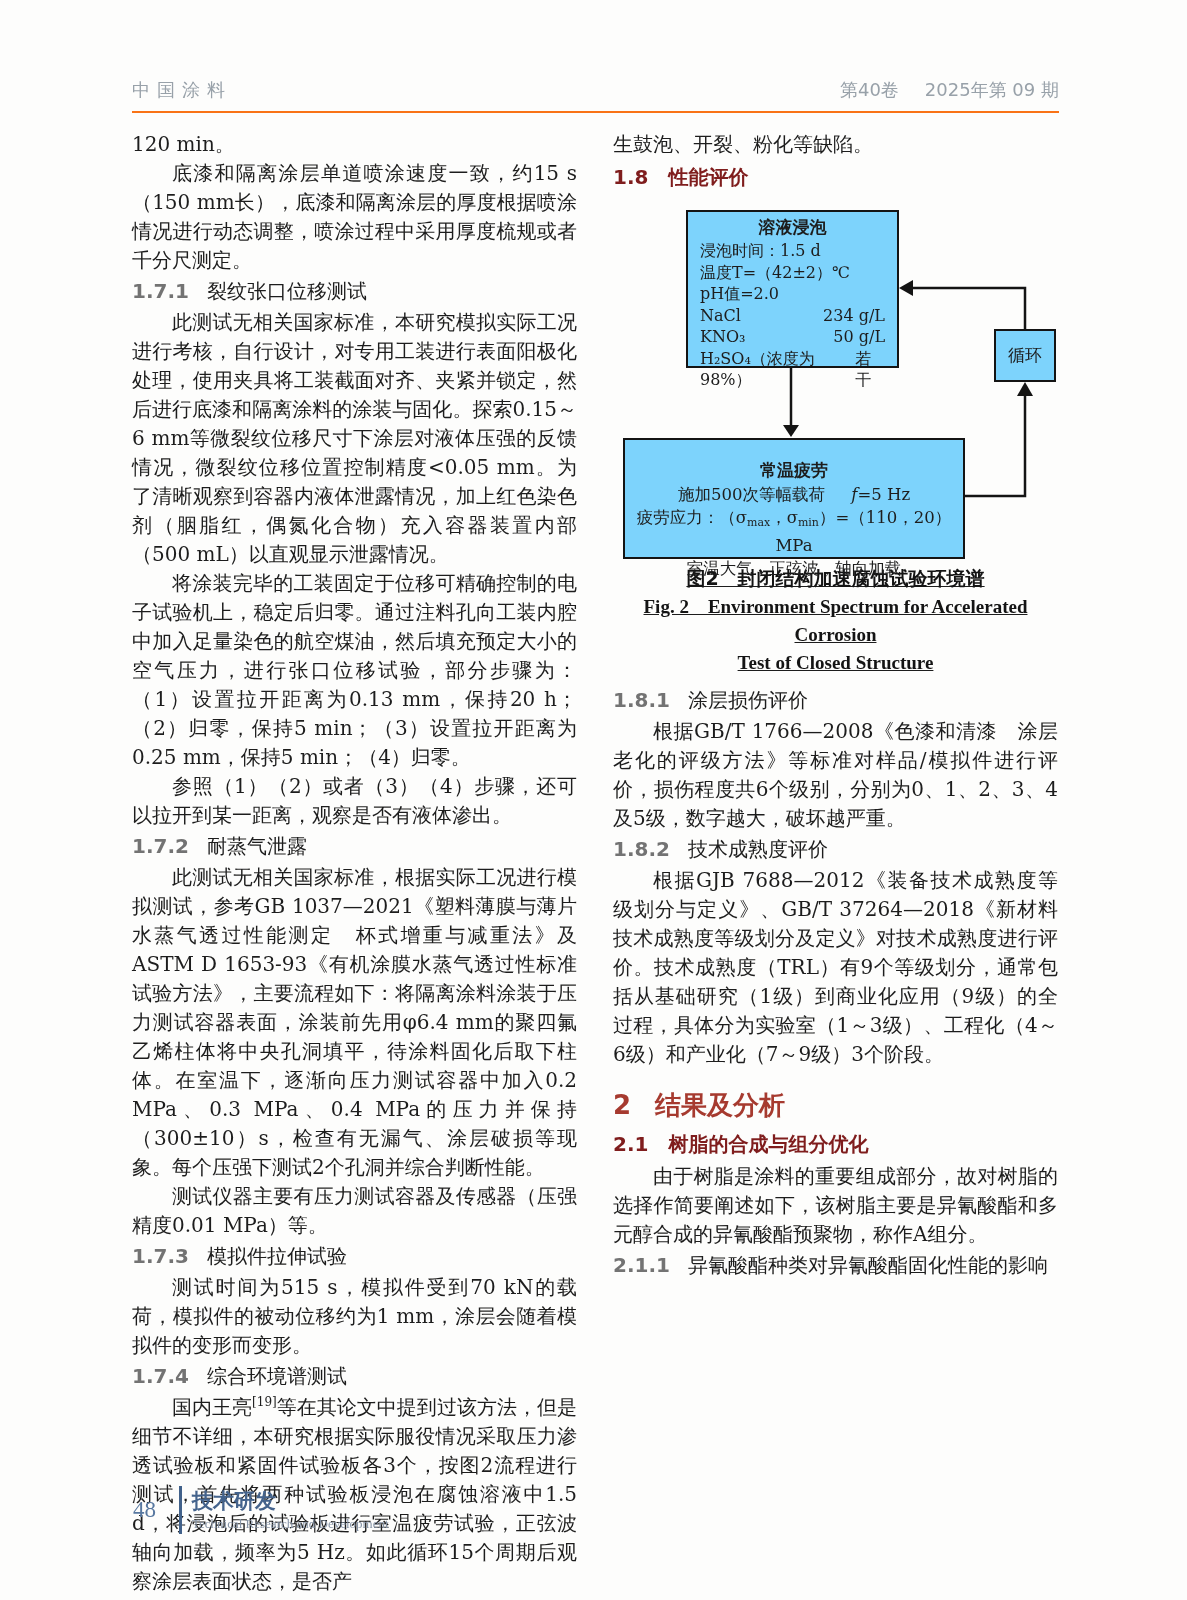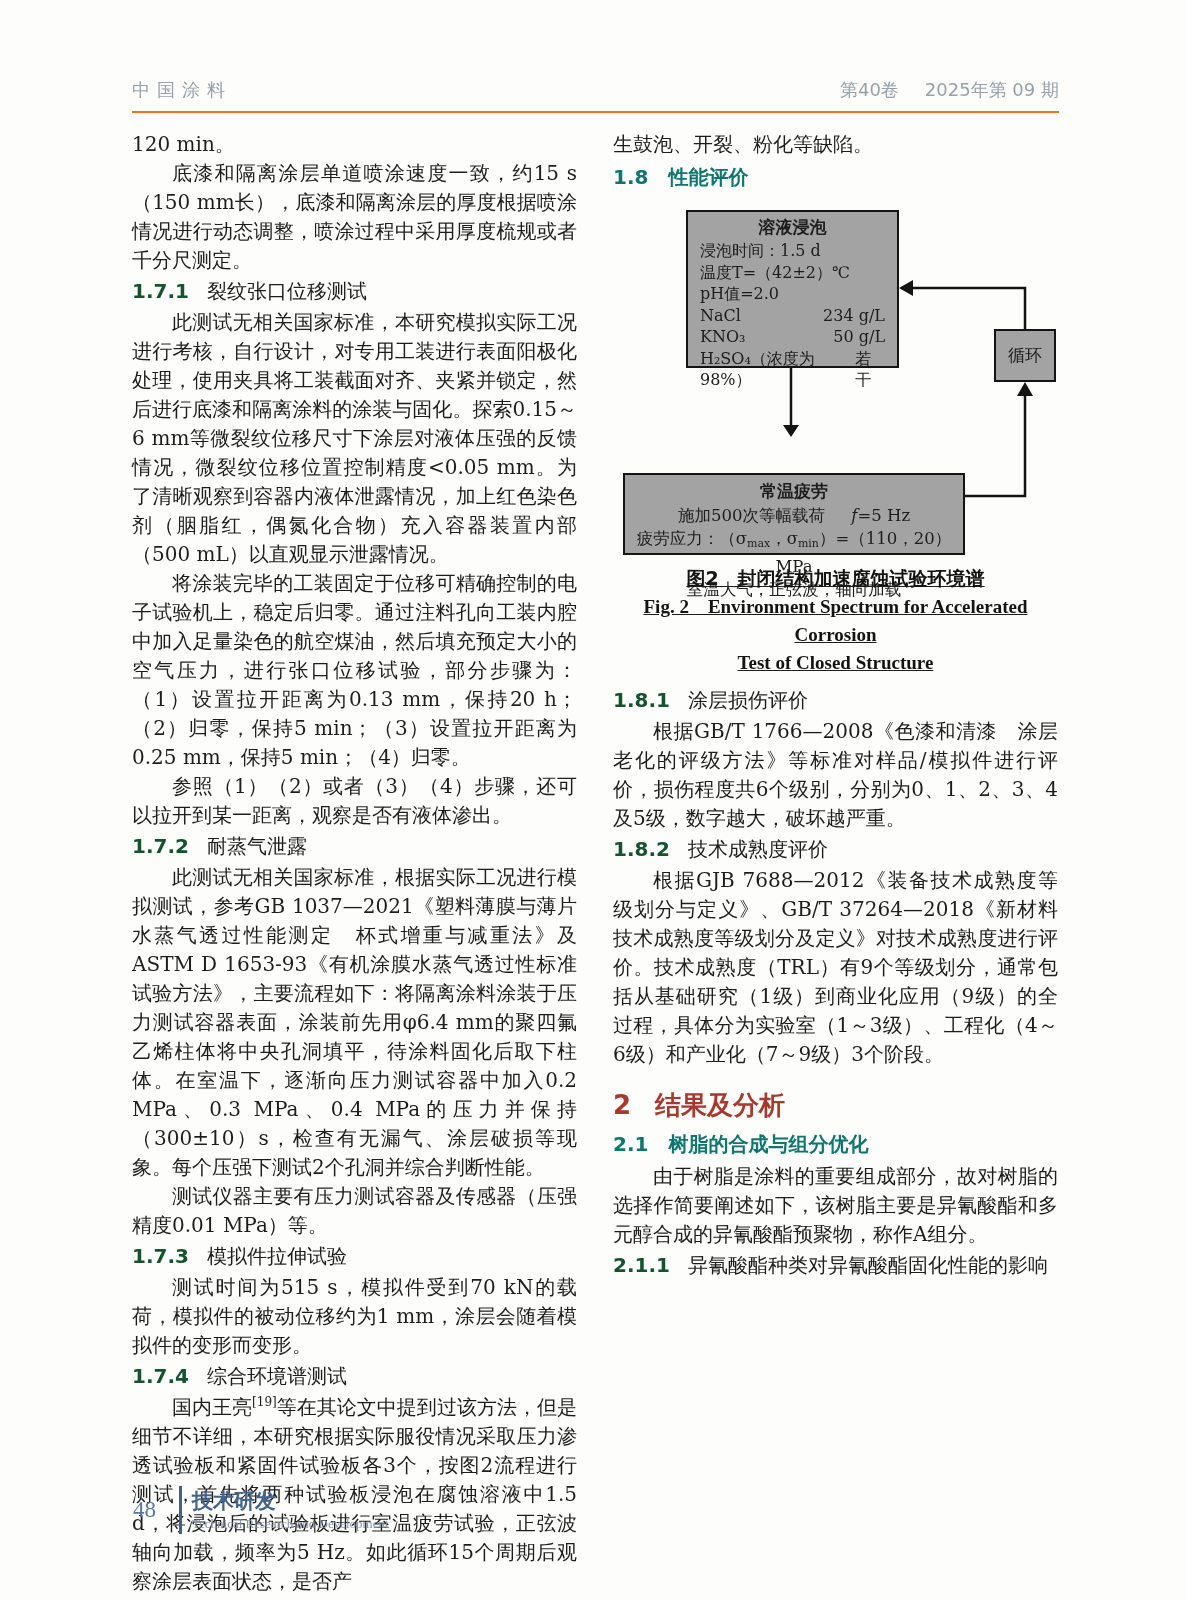--- a/index.html
+++ b/index.html
@@ -19,36 +19,36 @@
   .col{width:445px;}
 
   p.body{margin:0;font-size:20px;line-height:29px;text-align:justify;}
   .indent{text-indent:2em;}
   .sup-ref{font-size:12px;vertical-align:super;line-height:0;}
 
   h2.sec1{margin:18px 0 6px;font-family:"DejaVu Sans",sans-serif;font-weight:bold;
           font-size:26px;color:#a63a2f;line-height:36px;}
   .sec1 .num{margin-right:24px;}
   h3.sec2{margin:3px 0 2px;font-family:"DejaVu Sans",sans-serif;font-weight:bold;
-          font-size:20px;color:#0f766e;line-height:31px;}
+          font-size:20px;color:#7f1d1d;line-height:31px;}
   .sec2 .num{margin-right:20px;}
   h4.sec3{margin:1px 0;font-size:20px;font-weight:normal;line-height:31px;color:#1d1d1d;}
-  .sec3 .num{color:#14532d;font-family:"DejaVu Sans",sans-serif;font-weight:600;margin-right:18px;}
+  .sec3 .num{color:#737373;font-family:"DejaVu Sans",sans-serif;font-weight:600;margin-right:18px;}
 
   
   .fig{margin:10px 0 8px;}
   .diagram{position:relative;width:458px;height:346px;}
   .arrows{position:absolute;left:0;top:0;}
-  .dbox{position:absolute;border:2.5px solid #141414;background:#a3a3a3;box-sizing:border-box;}
+  .dbox{position:absolute;border:2.5px solid #141414;background:#7dd3fc;box-sizing:border-box;}
   .boxA{left:73px;top:7px;width:213px;height:158px;padding:3px 12px 0;}
   .box-title{text-align:center;font-weight:bold;font-size:17px;line-height:25px;}
   .frow{display:flex;justify-content:space-between;font-size:16px;line-height:21.5px;}
   .boxB{left:381px;top:126px;width:62px;height:53px;border-width:2px;display:flex;
         align-items:center;justify-content:center;font-size:17px;}
-  .boxC{left:10px;top:235px;width:342px;height:82px;padding-top:4px;text-align:center;margin-top:35px;}
+  .boxC{left:10px;top:235px;width:342px;height:121px;padding-top:18px;text-align:center;}
   .boxC .fline{font-size:16.5px;line-height:23px;}
   .fline .gap{display:inline-block;width:1.6em;}
   .fline sub{font-size:11px;vertical-align:-3px;}
   figcaption{text-align:center;margin-top:14px;text-decoration:underline;}
   .cap-cn{font-family:"DejaVu Sans",sans-serif;font-weight:bold;font-size:19px;
           line-height:30px;color:#141414;}
   .cap-en{font-family:"Liberation Serif",serif;font-weight:bold;font-size:19px;
           line-height:28px;color:#141414;}
 
   

